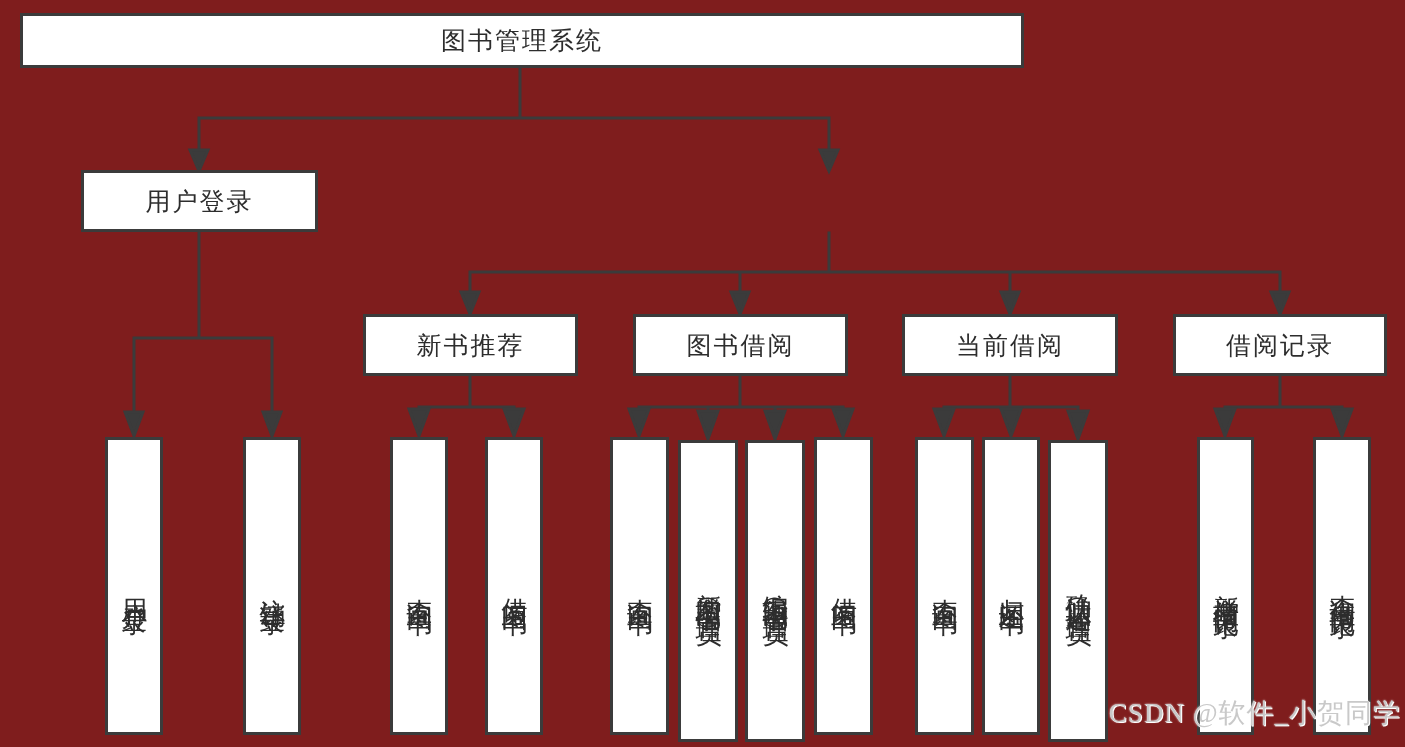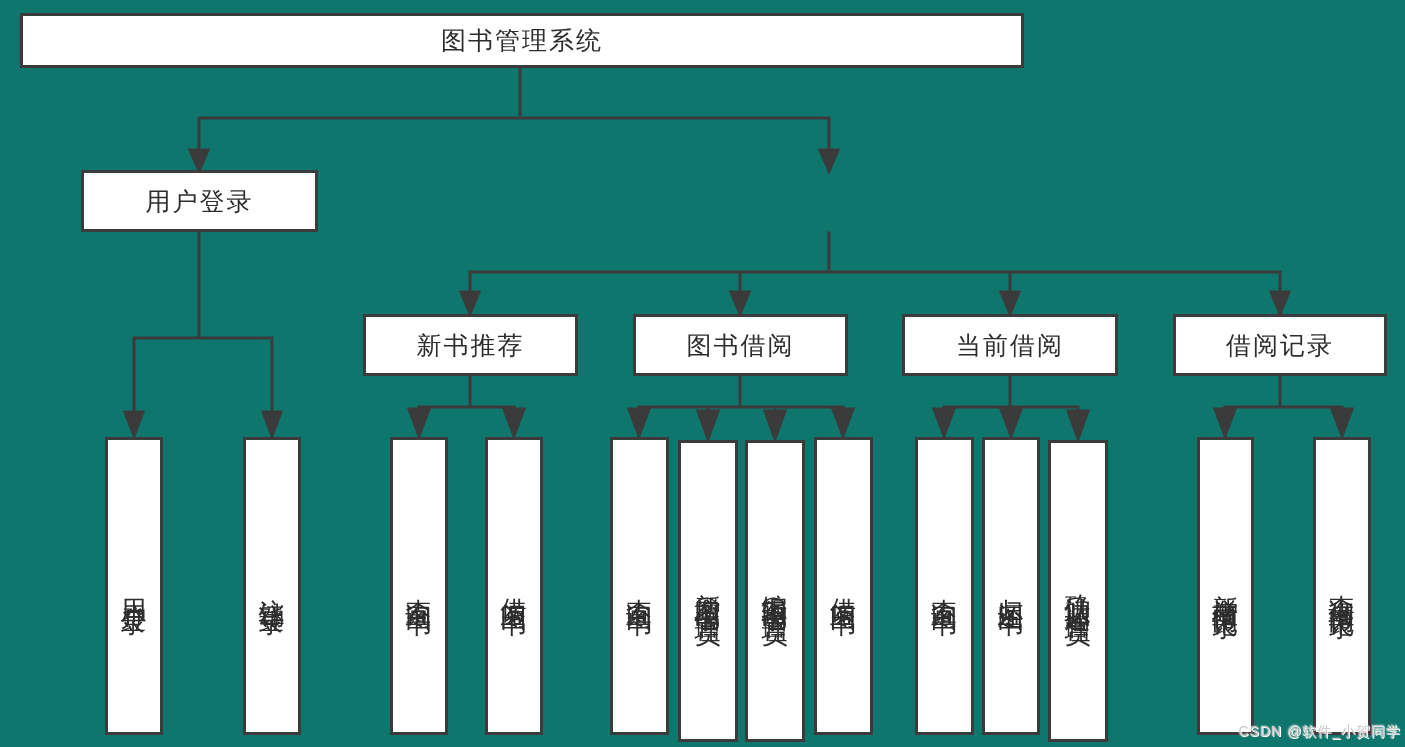--- a/index.html
+++ b/index.html
@@ -5,22 +5,23 @@
   html, body {
     margin: 0;
     padding: 0;
     background: #ffffff;
     font-family: "Liberation Sans", "DejaVu Sans", sans-serif;
   }
   #stage {
     position: relative;
     width: 1405px;
     height: 747px;
-    background: #0f766e;
+    background: #7f1d1d;
     overflow: hidden;
+    font-family: Liberation Serif, serif;
   }
   #wires {
     position: absolute;
     left: 0; top: 0;
     width: 1405px;
     height: 747px;
     pointer-events: none;
   }
   .node {
     position: absolute;
@@ -42,22 +43,22 @@
     writing-mode: vertical-rl;
     text-orientation: mixed;
     font-size: 26px;
     line-height: 1;
     letter-spacing: 4px;
     white-space: nowrap;
   }
   .watermark {
     position: absolute;
     right: 4px;
-    bottom: 6px;
-    font-size: 14px;
+    bottom: 16px;
+    font-size: 27px;
     letter-spacing: 1px;
     color: #c9c9c9;
     text-shadow: 0 0 2px #ffffff, 1px 1px 0 #ffffff;
     z-index: 5;
     white-space: nowrap;
   }
 </style>
 </head>
 <body>
 

